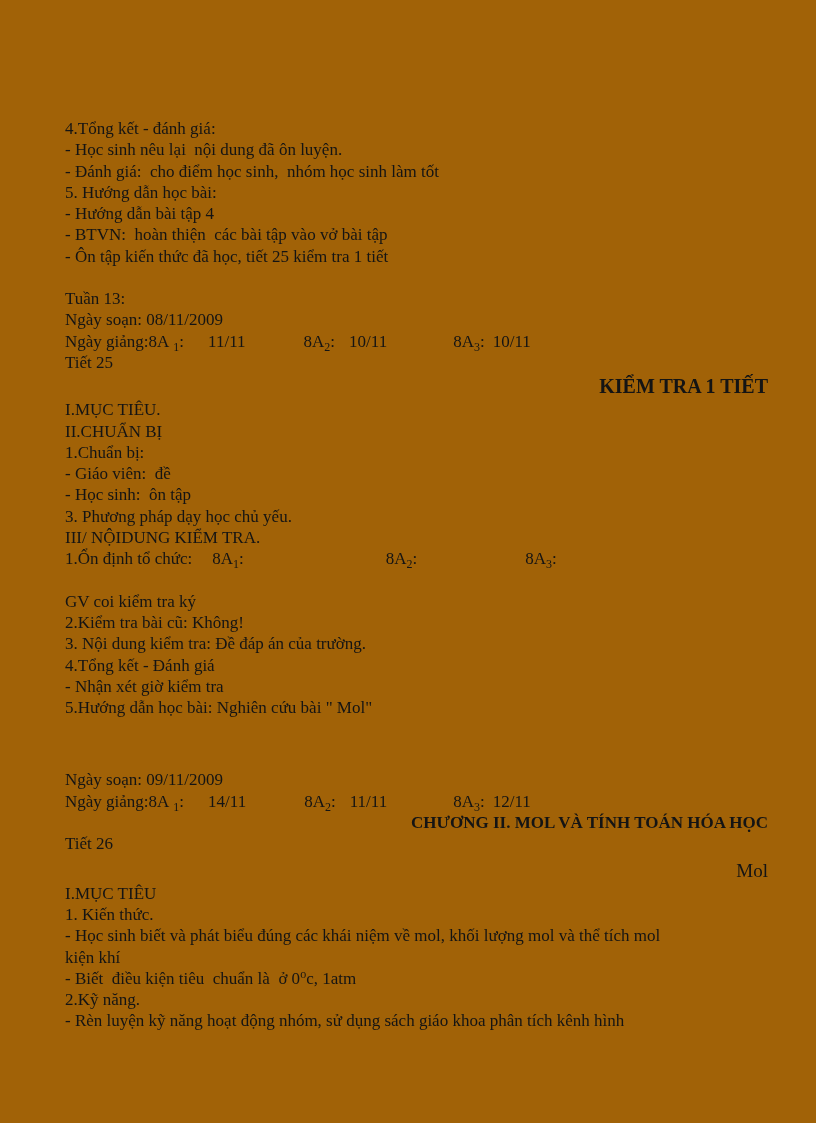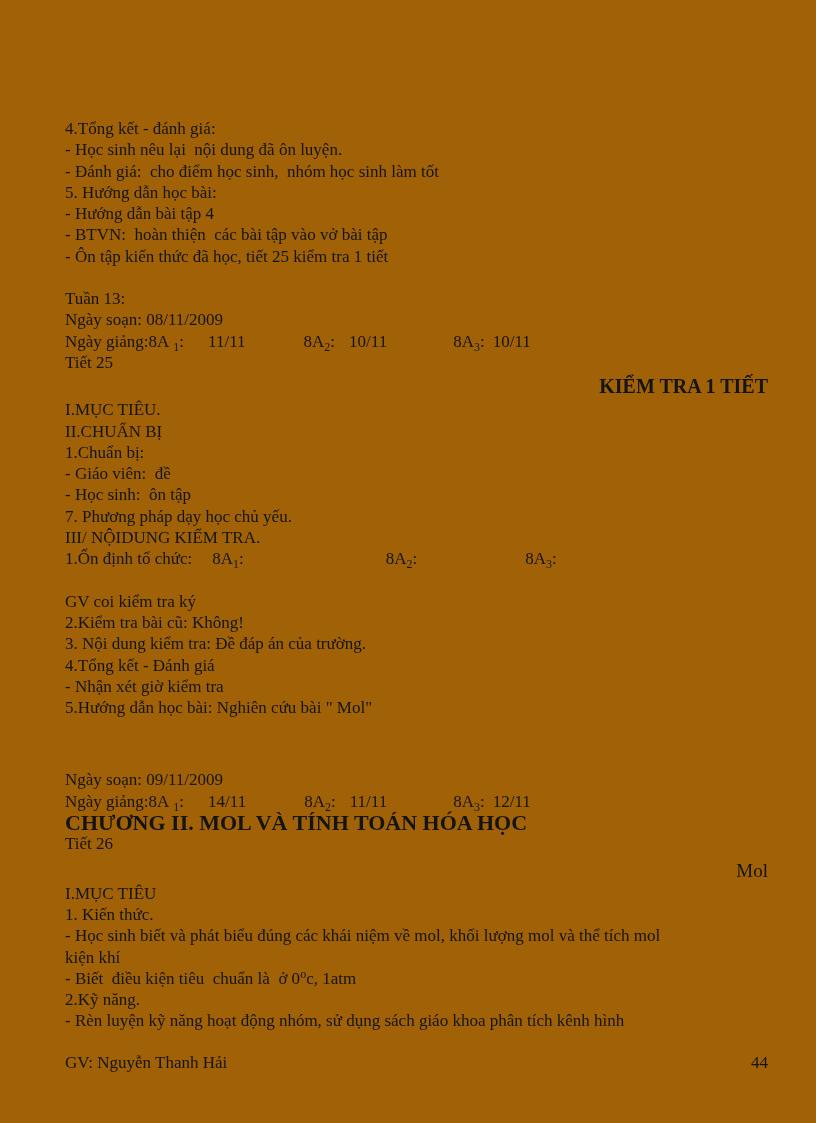--- a/index.html
+++ b/index.html
@@ -13,21 +13,21 @@
     line-height:21.3px;
     color:#141414;
     box-sizing:border-box;
     padding:118px 48px 0 65px;
     overflow:hidden;
   }
   .line{white-space:pre-wrap;}
   .blank{height:21px;}
   .blank-lg{height:51px;}
   .h-title{font-weight:bold;font-size:20px;text-align:right;line-height:26px;white-space:pre-wrap;}
-  .h-chapter{font-weight:bold;font-size:22px;text-align:left;line-height:21.3px;white-space:pre-wrap;}
+  .h-chapter{font-weight:bold;font-size:17px;text-align:right;line-height:21.3px;white-space:pre-wrap;}
   .h-mol{font-weight:normal;font-size:19px;text-align:right;line-height:24px;margin-top:4px;white-space:pre-wrap;}
   .gap{display:inline-block;height:1px;}
   .g8{width:8px}.g14{width:14px}.g20{width:20px}.g24{width:24px}
   .g58{width:58px}.g66{width:66px}.g108{width:108px}.g142{width:142px}
   sub.sb{font-size:12px;line-height:0;vertical-align:-4px;}
   sub.sp-l{margin-left:4px;}
   sup.su{font-size:12px;line-height:0;vertical-align:6px;}
   .footer{position:absolute;left:65px;right:48px;top:1052px;display:flex;justify-content:space-between;}
 </style>
 </head>
@@ -50,21 +50,21 @@
   <div class="line"><span>Ngày giảng:8A</span><sub class="sb sp-l">1</sub><span>:</span><span class="gap g24"></span><span>11/11</span><span class="gap g58"></span><span>8A</span><sub class="sb">2</sub><span>:</span><span class="gap g14"></span><span>10/11</span><span class="gap g66"></span><span>8A</span><sub class="sb">3</sub><span>:</span><span class="gap g8"></span><span>10/11</span></div>
   <div class="line">Tiết 25</div>
 
   <div class="h-title">KIỂM TRA 1 TIẾT</div>
 
   <div class="line">I.MỤC TIÊU.</div>
   <div class="line">II.CHUẨN BỊ</div>
   <div class="line">1.Chuẩn bị:</div>
   <div class="line">- Giáo viên:  đề</div>
   <div class="line">- Học sinh:  ôn tập</div>
-  <div class="line">7. Phương pháp dạy học chủ yếu.</div>
+  <div class="line">3. Phương pháp dạy học chủ yếu.</div>
   <div class="line">III/ NỘIDUNG KIỂM TRA.</div>
   <div class="line"><span>1.Ổn định tổ chức:</span><span class="gap g20"></span><span>8A</span><sub class="sb">1</sub><span>:</span><span class="gap g142"></span><span>8A</span><sub class="sb">2</sub><span>:</span><span class="gap g108"></span><span>8A</span><sub class="sb">3</sub><span>:</span></div>
 
   <div class="blank"></div>
 
   <div class="line">GV coi kiểm tra ký</div>
   <div class="line">2.Kiểm tra bài cũ: Không!</div>
   <div class="line">3. Nội dung kiểm tra: Đề đáp án của trường.</div>
   <div class="line">4.Tổng kết - Đánh giá</div>
   <div class="line">- Nhận xét giờ kiểm tra</div>
@@ -79,18 +79,14 @@
   <div class="h-mol">Mol</div>
 
   <div class="line">I.MỤC TIÊU</div>
   <div class="line">1. Kiến thức.</div>
   <div class="line">- Học sinh biết và phát biểu đúng các khái niệm về mol, khối lượng mol và thể tích mol</div>
   <div class="line">kiện khí</div>
   <div class="line"><span>- Biết  điều kiện tiêu  chuẩn là  ở 0</span><sup class="su">o</sup><span>c, 1atm</span></div>
   <div class="line">2.Kỹ năng.</div>
   <div class="line">- Rèn luyện kỹ năng hoạt động nhóm, sử dụng sách giáo khoa phân tích kênh hình</div>
 
-  <div class="footer">
-    <span>GV: Nguyễn Thanh Hải</span>
-    <span>44</span>
-  </div>
 
 </div>
 
 </body></html>

